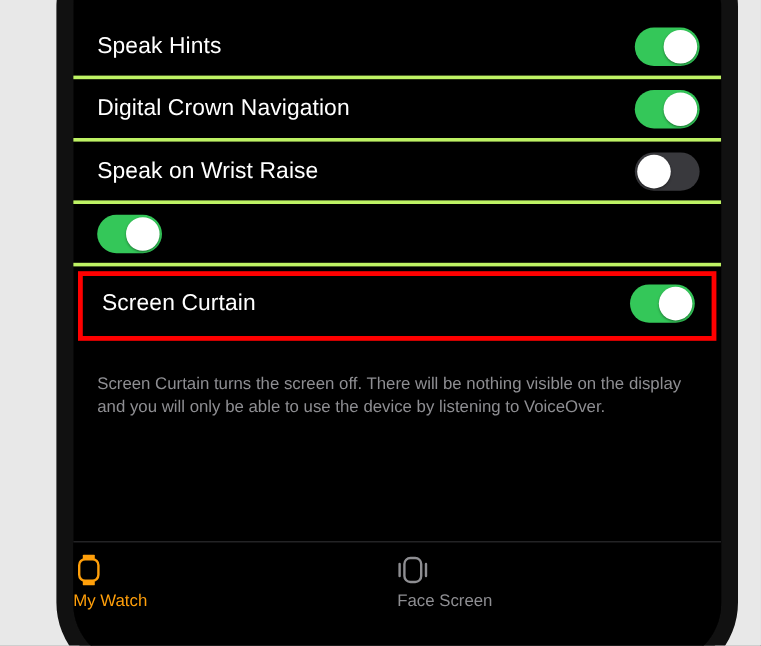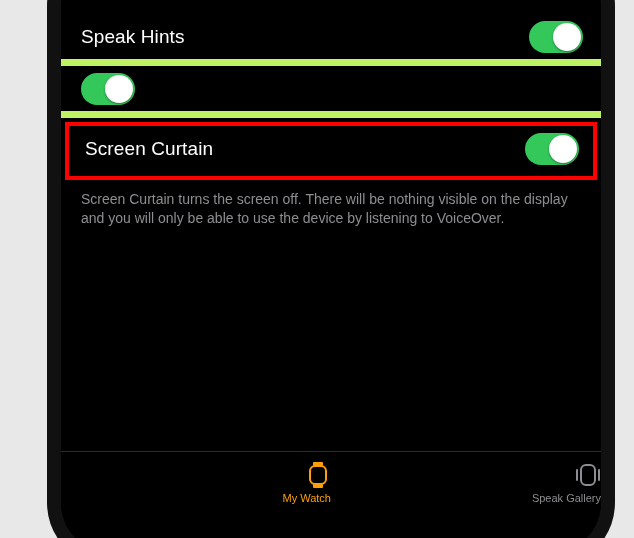--- a/index.html
+++ b/index.html
@@ -41,21 +41,21 @@
   .settings-list {
     flex: 1 1 auto;
     padding-top: 60px; 
   }
   .row {
     display: flex;
     align-items: center;
     justify-content: space-between;
     height: 52px;
     padding: 0 18px 0 20px;
-    border-bottom: 7px solid #bef264;
+    border-bottom: 3px solid #bef264;
     box-sizing: border-box;
   }
   .row-label {
     font-size: 19px;
     font-weight: 400;
     color: #fff;
     letter-spacing: 0.1px;
   }
   
   .toggle {
@@ -87,40 +87,41 @@
   .highlight-box .row {
     border-bottom: none;
     height: 50px;
     padding: 0 14px 4px 16px;
   }
   .footer-text {
     padding: 10px 23px 14px 20px;
     font-size: 14px;
     line-height: 1.35;
     color: #8e8e92;
+    margin-top: 16px;
   }
   
   .tabbar {
     height: 92px;
     border-top: 1px solid #2c2c2e;
     background: #000;
     display: flex;
     align-items: flex-start;
     justify-content: space-around;
     padding-top: 10px;
     position: relative;
   }
   .tab {
     flex: 1;
     display: flex;
     flex-direction: column;
-    align-items: flex-end;
+    align-items: flex-start;
     gap: 4px;
     color: #8e8e92;
-    font-size: 11px;
+    font-size: 14px;
   }
   .tab.active { color: #ff9f0a; }
   .tab .icon {
     width: 26px;
     height: 26px;
     display: flex;
     align-items: center;
     justify-content: center;
   }
   svg { display: block; }
@@ -134,21 +135,33 @@
 
       <div class="settings-list">
 
         <div class="row">
           <span class="row-label">Speak Hints</span>
           <div class="toggle on">
               <div class="knob"></div>
             </div>
         </div>
 
-
+        <div class="row">
+          <span class="row-label">Digital Crown Navigation</span>
+          <div class="toggle on">
+              <div class="knob"></div>
+            </div>
+        </div>
+
+        <div class="row">
+          <span class="row-label">Speak on Wrist Raise</span>
+          <div class="toggle off">
+              <div class="knob"></div>
+            </div>
+        </div>
 
         <div class="row">
           <div class="toggle on">
               <div class="knob"></div>
             </div>
         </div>
 
         <div class="highlight-box">
           <div class="row">
             <span class="row-label">Screen Curtain</span>
@@ -175,21 +188,21 @@
         </div>
 
         <div class="tab">
           <div class="icon">
             <svg width="26" height="26" viewBox="0 0 26 26">
               <rect x="6" y="3" width="14" height="20" rx="5" fill="none" stroke="#8e8e92" stroke-width="2"></rect>
               <line x1="2" y1="8" x2="2" y2="18" stroke="#8e8e92" stroke-width="2" stroke-linecap="round"></line>
               <line x1="24" y1="8" x2="24" y2="18" stroke="#8e8e92" stroke-width="2" stroke-linecap="round"></line>
             </svg>
           </div>
-          <span>Speak Gallery</span>
+          <span>Face Screen</span>
         </div>
 
 
       </div>
 
     </div>
   </div>
 </div>
 
 </body></html>

